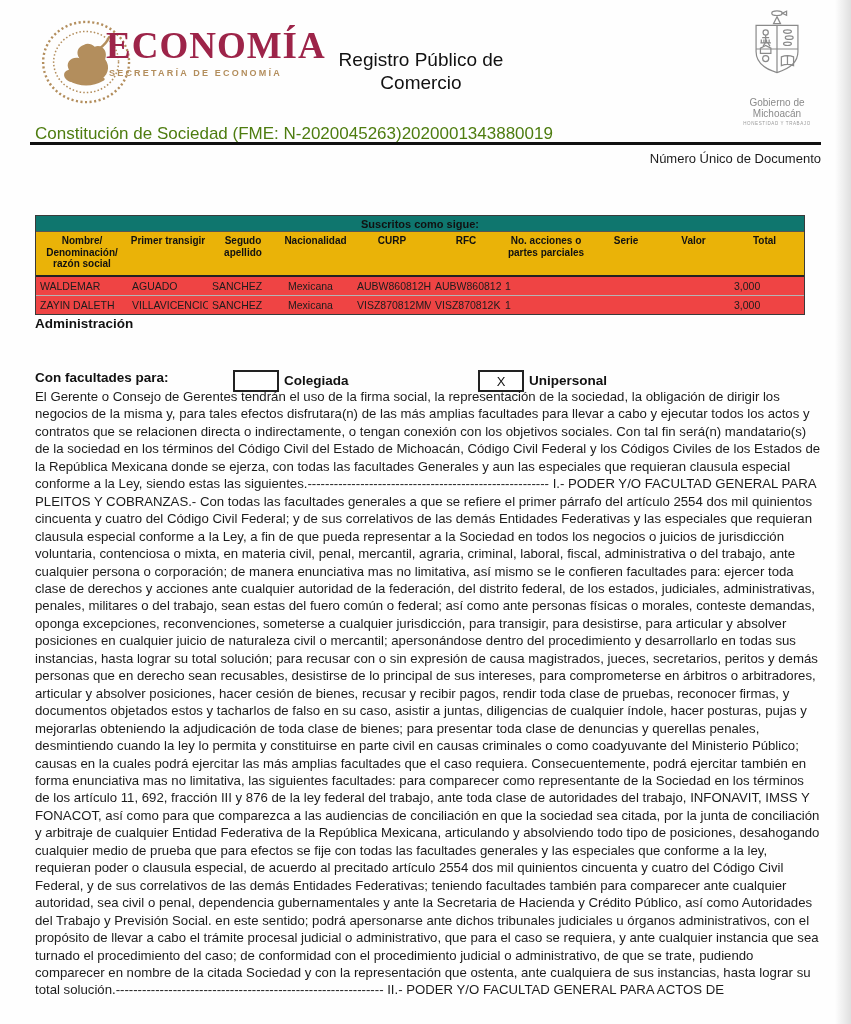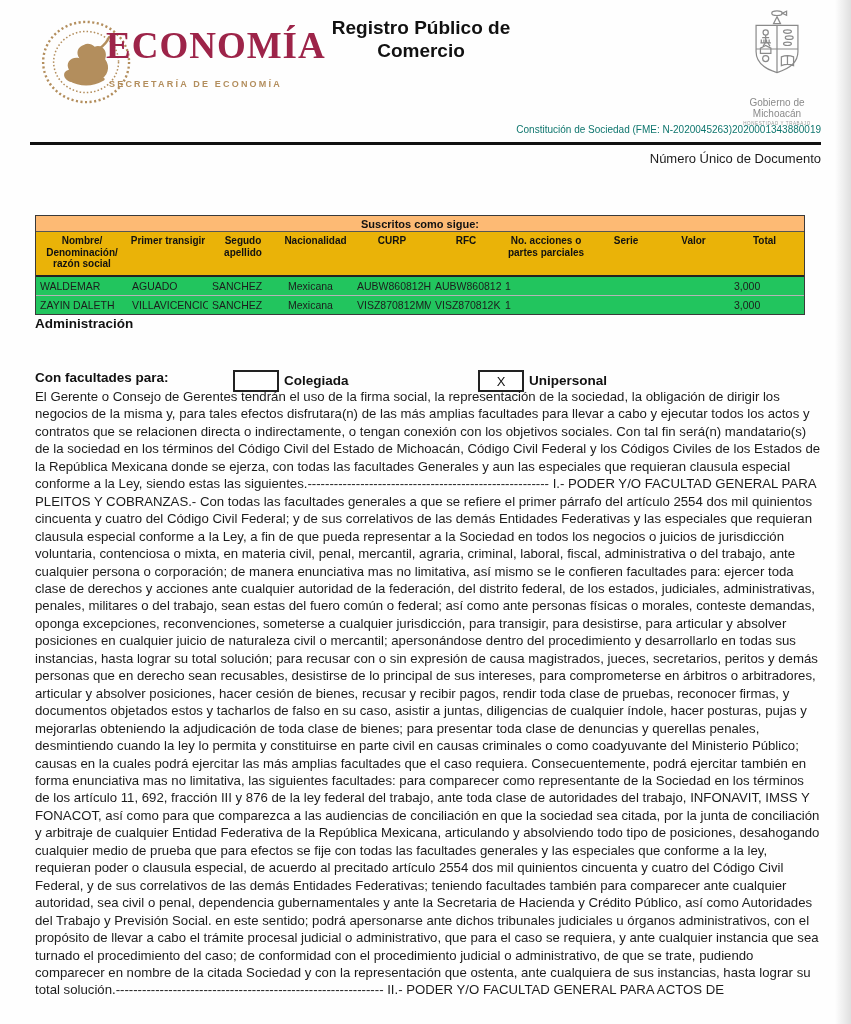--- a/index.html
+++ b/index.html
@@ -16,51 +16,51 @@
   }
   
   .seal { position:absolute; left:40px; top:20px; }
   .brand { position:absolute; left:106px; top:26px; }
   .brand-word {
     font-family:"Liberation Serif","DejaVu Serif",serif; font-weight:bold;
     font-size:37px; letter-spacing:1px; color:#9D2449; line-height:40px;
   }
   .brand-sub {
     font-size:9px; font-weight:bold; letter-spacing:2.2px; color:#B38E5D;
-    margin-top:13px; padding-left:3px;
+    margin-top:2px; padding-left:3px;
   }
   .doc-title {
-    position:absolute; left:290px; top:16px; width:262px; text-align:center;
-    font-size:19px; font-weight:bold; line-height:23px; color:#111;
+    position:absolute; left:290px; top:48px; width:262px; text-align:center;
+    font-size:19px; font-weight:normal; line-height:23px; color:#111;
   }
   .city { position:absolute; left:290px; top:99px; width:262px; text-align:center; font-size:13px; color:#222; }
   .state-block { position:absolute; right:18px; top:8px; width:112px; text-align:center; }
   .state-name { font-size:10px; color:#8a8a8a; line-height:11px; margin-top:3px; }
   .state-tag { font-size:4.5px; color:#9a9a9a; letter-spacing:0.6px; margin-top:2px; }
   
-  .meta-row { position:absolute; left:35px; top:124px; width:786px; display:flex; justify-content:flex-end; font-size:10px; color:#0f766e; }
+  .meta-row { position:absolute; left:35px; top:124px; width:786px; display:flex; justify-content:flex-start; font-size:17px; color:#4d7c0f; }
   .rule-thick { position:absolute; left:30px; top:142px; width:791px; height:3px; background:#101010; }
   .num-label { position:absolute; right:30px; top:151px; font-size:13px; color:#1c1c1c; }
   
   .subs-table { position:absolute; left:35px; top:215px; width:770px; border:1.5px solid #3a3a3a; }
   .t-caption {
-    background:#fdba74; text-align:center; font-size:11px; font-weight:bold;
+    background:#0f766e; text-align:center; font-size:11px; font-weight:bold;
     padding:2px 0 1px 0; border-bottom:1px solid #555; color:#111;
   }
   .t-head {
     display:grid; grid-template-columns:92px 80px 70px 75px 78px 70px 90px 70px 65px 77px;
     background:#eab308; border-bottom:2px solid #222;
   }
   .t-head .th {
     font-size:10px; font-weight:bold; text-align:center; line-height:11.5px;
     padding:3px 2px 5px 2px; color:#111;
   }
   .t-row {
     display:grid; grid-template-columns:92px 80px 70px 75px 78px 70px 90px 70px 65px 77px;
-    background:#22c55e;
+    background:#ef4444;
   }
   .t-row + .t-row { border-top:1px solid #b5b5b5; }
   .t-row .td {
     font-size:10.5px; padding:3px 2px 3px 4px; white-space:nowrap; overflow:hidden;
     color:#1c1c1c;
   }
   .td.c-nat { padding-left:10px; }
   .td.c-total { padding-left:8px; }
   
   .admin-title { position:absolute; left:35px; top:316px; font-size:13.5px; font-weight:bold; color:#111; }

